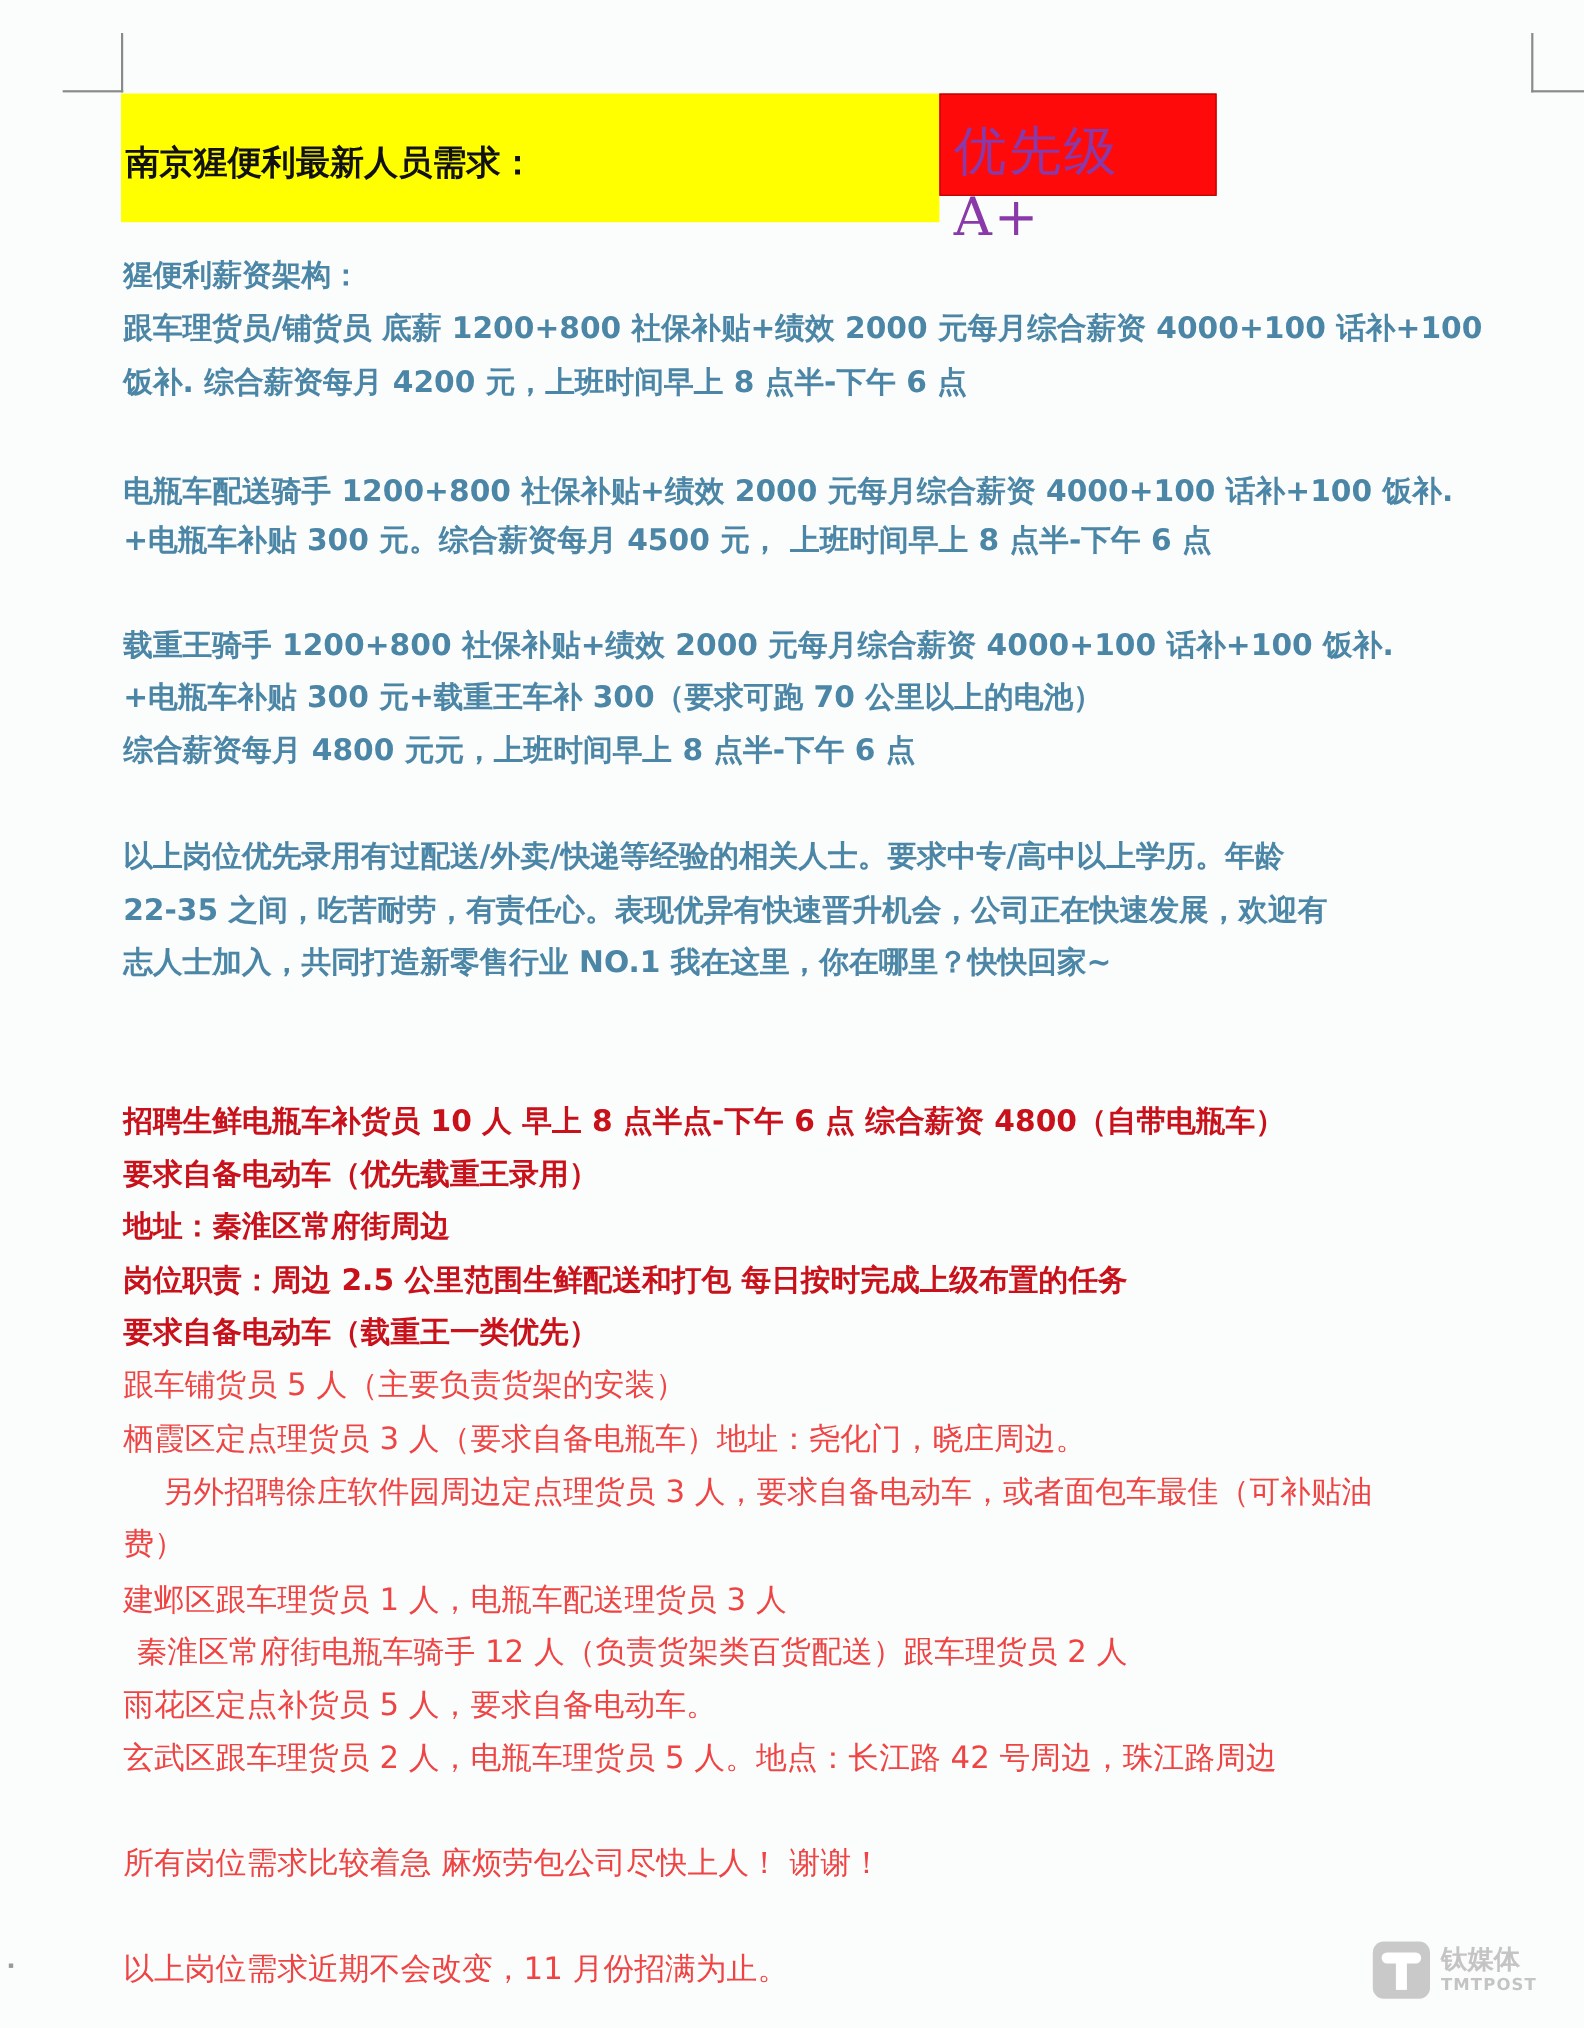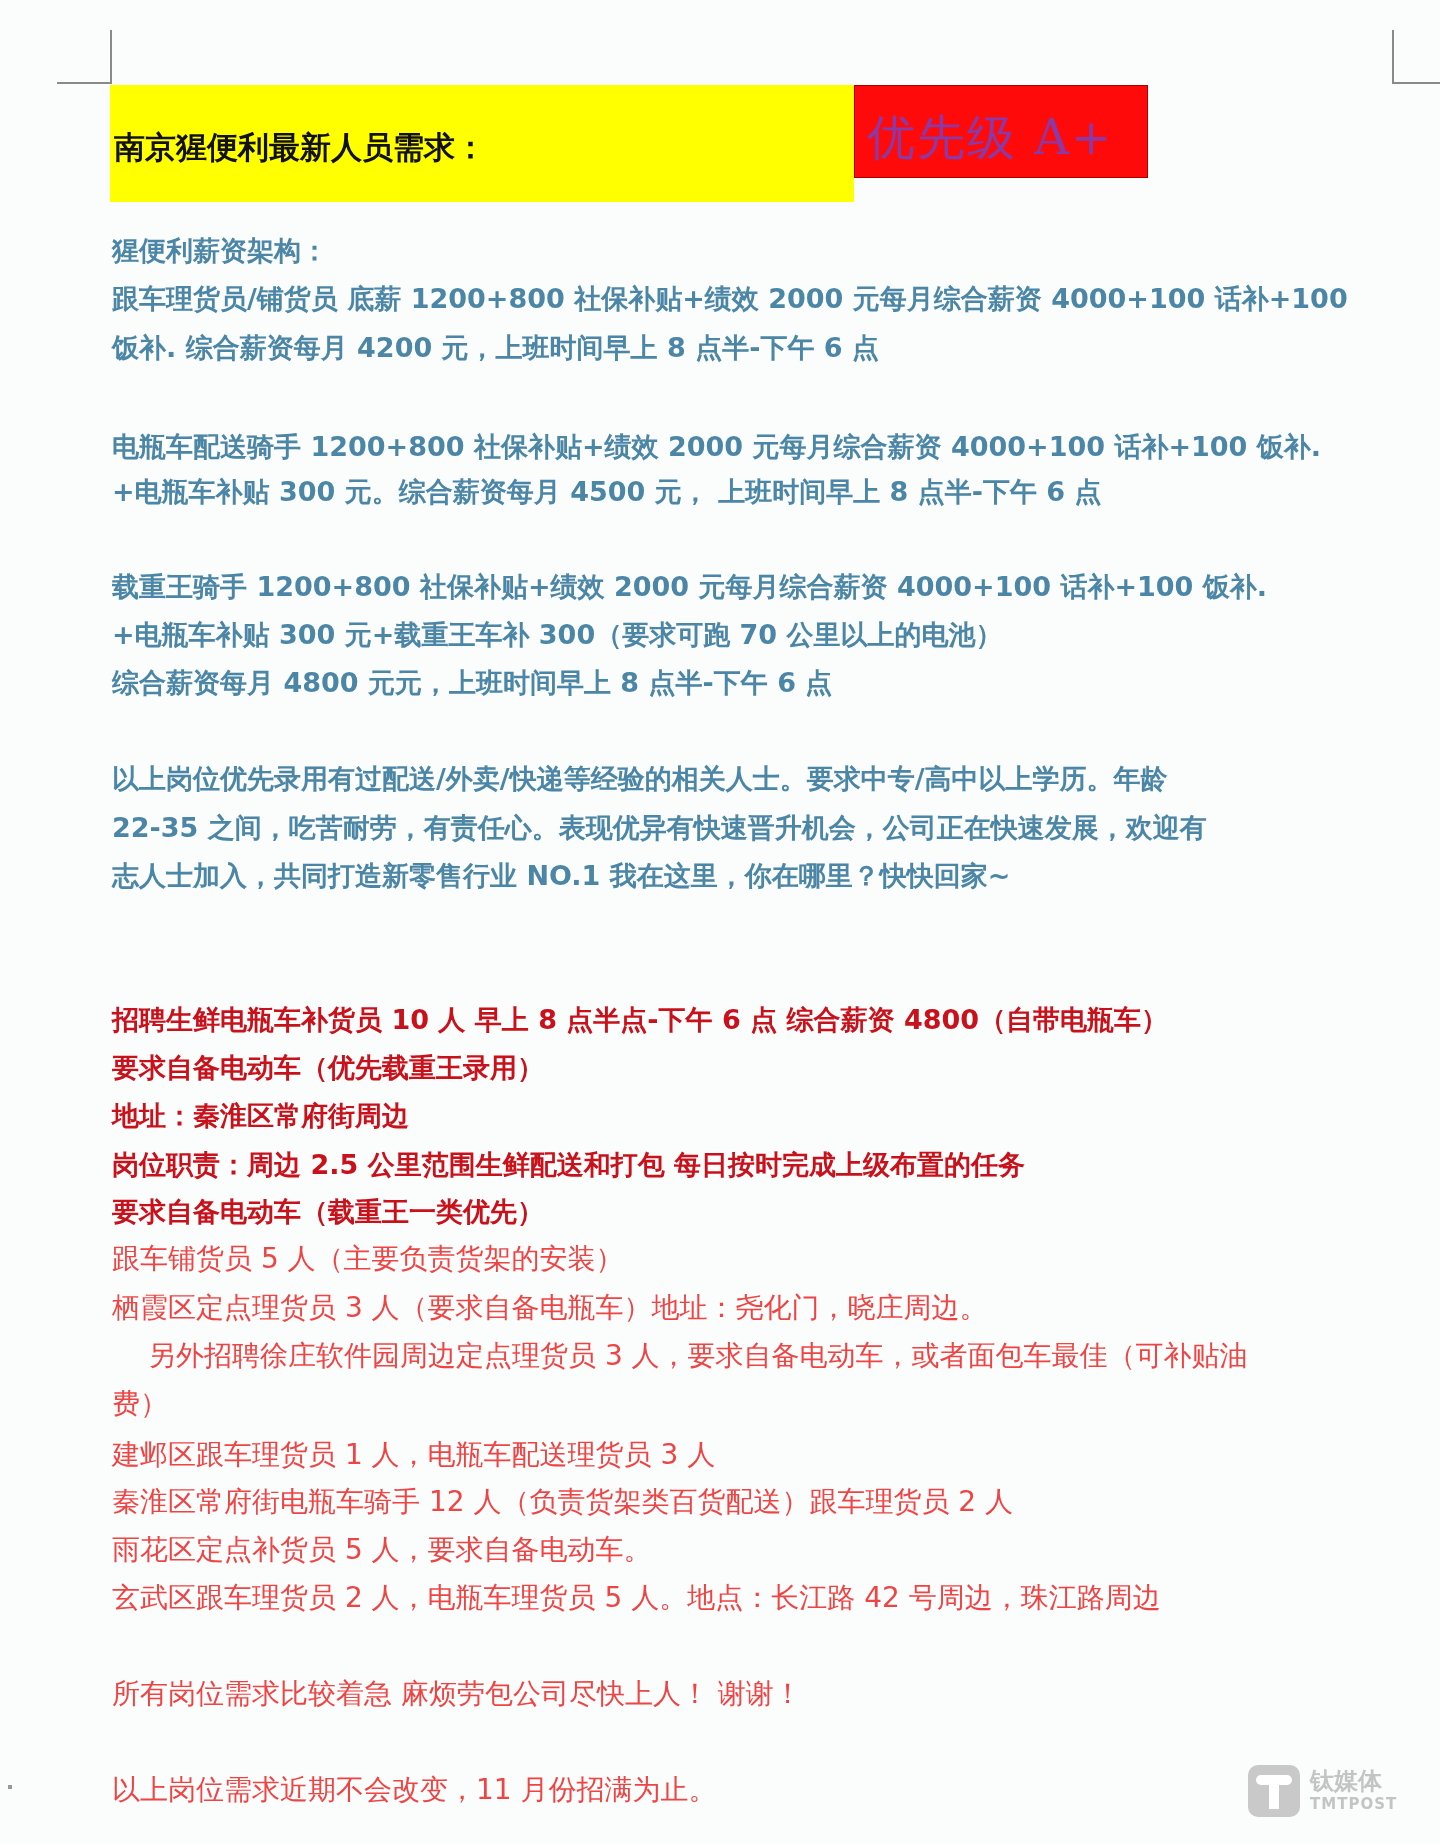--- a/index.html
+++ b/index.html
@@ -4,21 +4,21 @@
 <style>
   html, body { margin:0; padding:0; }
   body { width:1440px; height:1844px; background:#fbfcfc; position:relative; overflow:hidden;
          font-family:"DejaVu Sans", sans-serif; }
   .crop { position:absolute; border-color:#8a8a8a; border-style:solid; }
   .crop-tl { left:57px; top:30px; width:53px; height:52px; border-width:0 2px 2px 0; }
   .crop-tr { left:1392px; top:30px; width:48px; height:52px; border-width:0 0 2px 2px; }
   .banner { position:absolute; left:110px; top:85px; width:1038px; height:93px; }
   .banner-yellow { position:absolute; left:0; top:0; width:744px; height:117px; background:#ffff00; }
   .banner-title { position:absolute; left:4px; top:42px; font-size:31px; font-weight:bold; color:#111; letter-spacing:0px; }
-  .banner-red { position:absolute; left:744px; top:0; width:294px; height:93px; background:#ff0a0a;
+  .banner-red { position:absolute; left:744px; top:0; width:252px; height:93px; background:#ff0a0a;
                 border:1px solid #a00; box-sizing:border-box; }
   .banner-red span { position:absolute; left:12px; top:20px; font-family:"DejaVu Serif", serif; font-size:48px;
                      color:#8a3aa8; letter-spacing:2px; }
   .line { position:absolute; left:112px; white-space:nowrap; font-size:27px; line-height:34px; }
   .blue { color:#4b86a6; font-weight:bold; }
   .red { color:#c8111a; font-weight:bold; }
   .black { color:#ef4444; font-size:28px; }
   .watermark { position:absolute; left:1248px; top:1765px; width:200px; height:60px; }
   .wm-logo { position:absolute; left:0; top:0; width:52px; height:52px; border-radius:10px; background:#c9c9c9; }
   .wm-logo .t-bar { position:absolute; left:8px; top:10px; width:36px; height:10px; background:#fff; border-radius:5px; }
@@ -61,21 +61,21 @@
 <div class="line red" style="top:1051px;">要求自备电动车（优先载重王录用）</div>
 <div class="line red" style="top:1099px;">地址：秦淮区常府街周边</div>
 <div class="line red" style="top:1148px;">岗位职责：周边 2.5 公里范围生鲜配送和打包  每日按时完成上级布置的任务</div>
 <div class="line red" style="top:1195px;">要求自备电动车（载重王一类优先）</div>
 
 <div class="line black" style="top:1242px;">跟车铺货员 5 人（主要负责货架的安装）</div>
 <div class="line black" style="top:1291px;">栖霞区定点理货员 3 人（要求自备电瓶车）地址：尧化门，晓庄周边。</div>
 <div class="line black" style="top:1339px;margin-left:36px;">另外招聘徐庄软件园周边定点理货员 3 人，要求自备电动车，或者面包车最佳（可补贴油</div>
 <div class="line black" style="top:1387px;">费）</div>
 <div class="line black" style="top:1438px;">建邺区跟车理货员 1 人，电瓶车配送理货员 3 人</div>
-<div class="line black" style="top:1485px;">秦淮区常府街电瓶车骑手 12 人（负责货架类百货配送）跟车理货员 2 人</div>
+<div class="line black" style="top:1485px;margin-left:12px;">秦淮区常府街电瓶车骑手 12 人（负责货架类百货配送）跟车理货员 2 人</div>
 <div class="line black" style="top:1533px;">雨花区定点补货员 5 人，要求自备电动车。</div>
 <div class="line black" style="top:1581px;">玄武区跟车理货员 2 人，电瓶车理货员 5 人。地点：长江路 42 号周边，珠江路周边</div>
 
 <div class="line black" style="top:1677px;">所有岗位需求比较着急  麻烦劳包公司尽快上人！  谢谢！</div>
 <div class="line black" style="top:1773px;">以上岗位需求近期不会改变，11 月份招满为止。</div>
 
 <div class="tick"></div>
 
 <div class="watermark">
   <div class="wm-logo">

